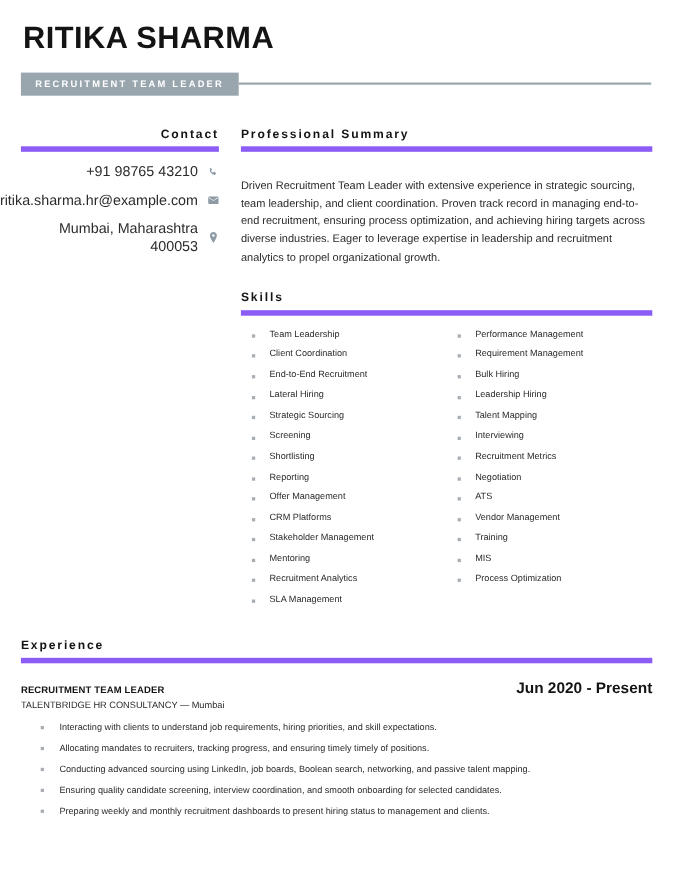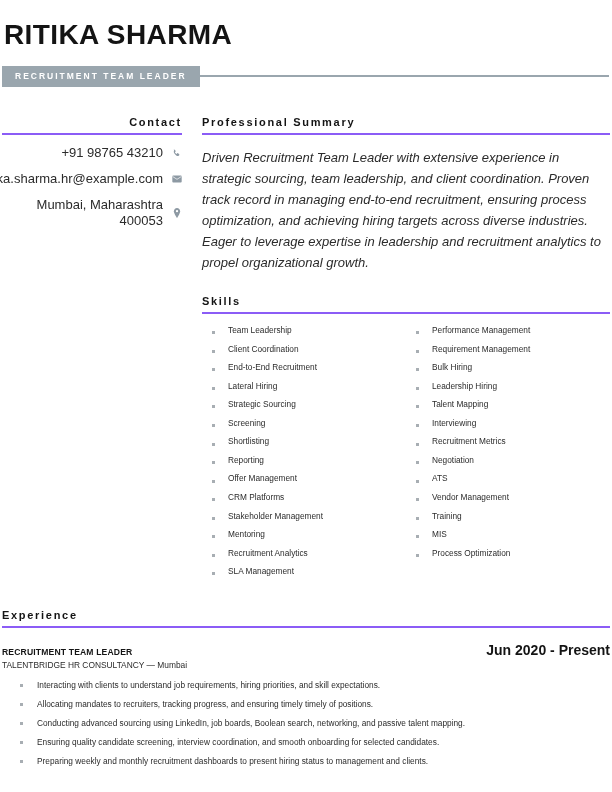--- a/index.html
+++ b/index.html
@@ -13,21 +13,21 @@
     font-family: "Liberation Sans", sans-serif;
     color: #1a1a1a;
     position: relative;
     overflow: hidden;
   }
   .page {
     width: 612px;
     height: 579px;
     position: relative;
     box-sizing: border-box;
-    padding: 0 2px;
+    padding: 0 19px;
   }
 
   
   .header {
     padding-top: 20px;
   }
   .name {
     font-size: 28px;
     font-weight: bold;
     letter-spacing: 0.4px;
@@ -76,21 +76,21 @@
     padding-left: 20px;
   }
 
   
   .sec-head {
     font-size: 11px;
     font-weight: bold;
     letter-spacing: 1.7px;
     color: #141414;
     padding-bottom: 5px;
-    border-bottom: 2px solid #8b5cf6;
+    border-bottom: 5px solid #8b5cf6;
     margin: 0;
   }
   .sec-head.right-align {
     text-align: right;
   }
 
   
   .contact-list {
     margin-top: 10px;
   }
@@ -112,26 +112,25 @@
     margin-left: 8px;
     display: flex;
     align-items: center;
     justify-content: center;
     color: #8d99a3;
   }
   .contact-icon svg { display: block; }
 
   
   .summary-text {
-    font-size: 13px;
+    font-size: 10px;
     line-height: 1.62;
     color: #2b2b2b;
-    margin-top: 12px;
+    margin-top: 24px;
     text-align: left;
-    font-style: italic;
   }
 
   
   .skills-block { margin-top: 22px; }
   .skills-grid {
     display: flex;
     margin-top: 11px;
   }
   .skills-col {
     flex: 1 1 50%;

